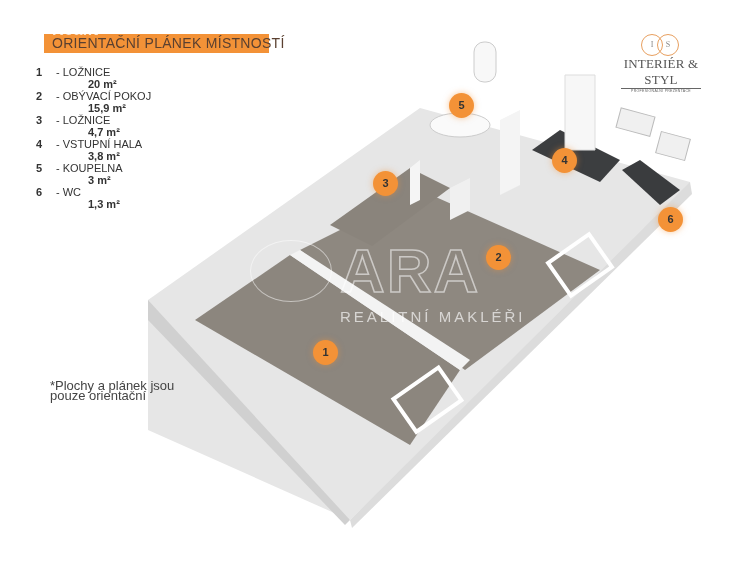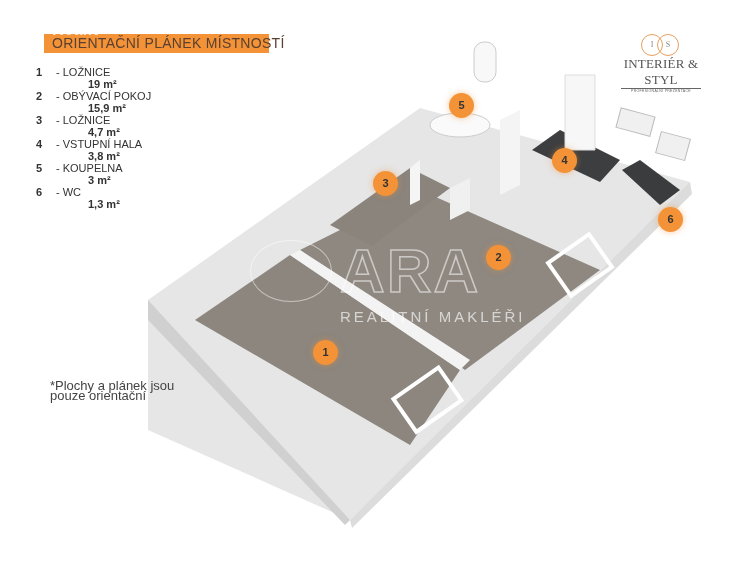--- a/index.html
+++ b/index.html
@@ -70,21 +70,21 @@
 
 <div class="banner"></div>
 <div class="banner-overlay">Realit</div>
 <div class="banner-title">ORIENTAČNÍ PLÁNEK MÍSTNOSTÍ</div>
 
 <div class="legend">
   <div class="legend-item">
     <span class="legend-num">1</span>
     <span class="legend-name">- LOŽNICE</span>
   </div>
-  <div class="legend-area">19 m²</div>
+  <div class="legend-area">20 m²</div>
   <div class="legend-item">
     <span class="legend-num">2</span>
     <span class="legend-name">- OBÝVACÍ POKOJ</span>
   </div>
   <div class="legend-area">15,9 m²</div>
   <div class="legend-item">
     <span class="legend-num">3</span>
     <span class="legend-name">- LOŽNICE</span>
   </div>
   <div class="legend-area">4,7 m²</div>

